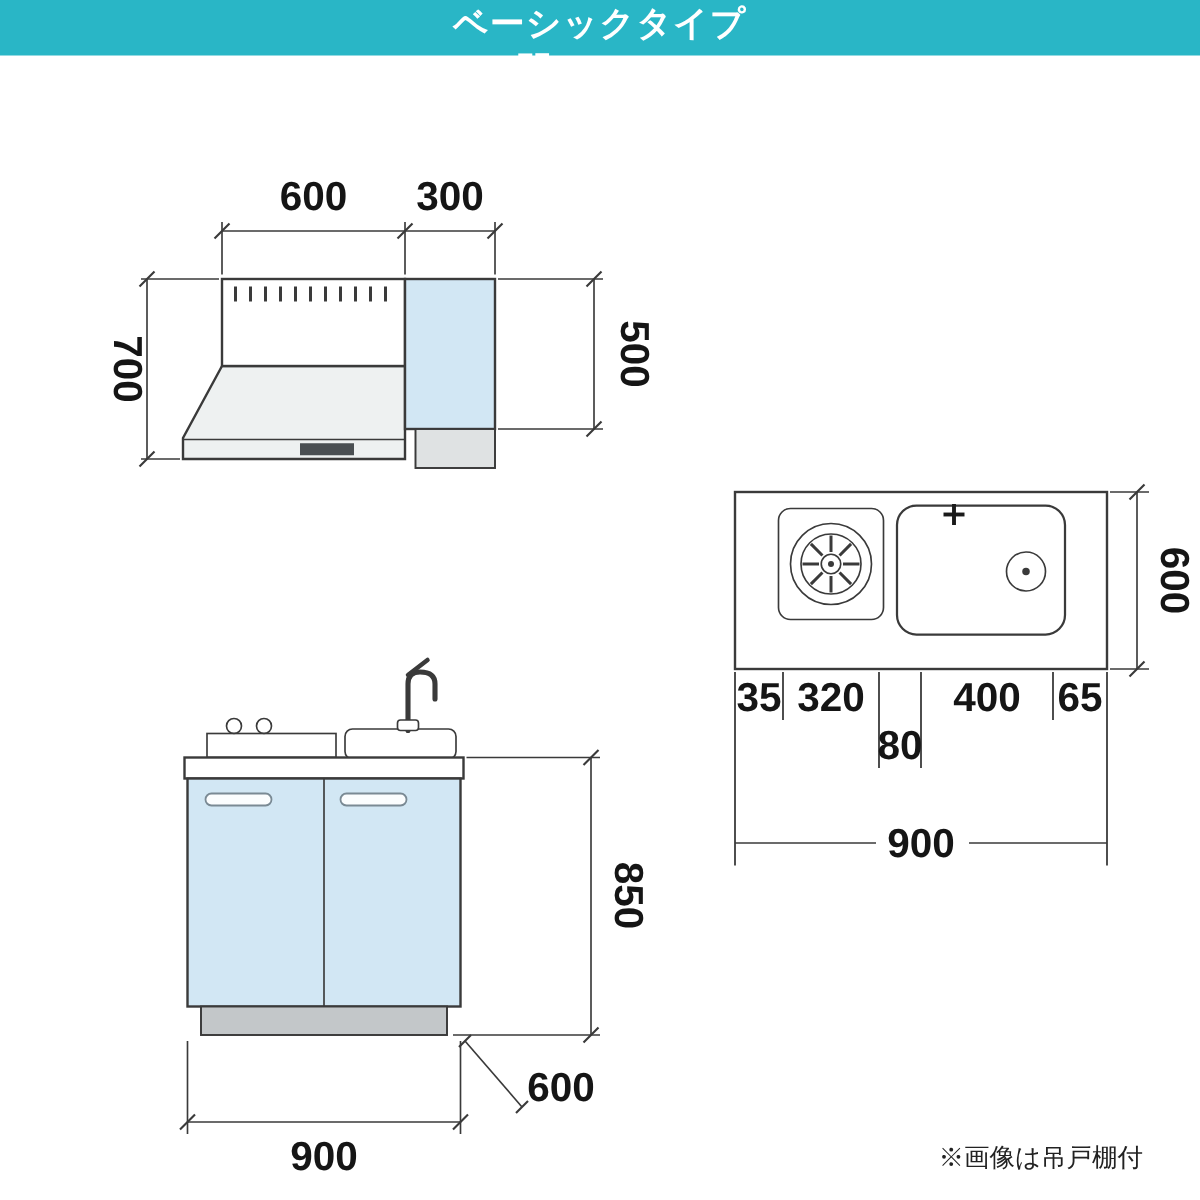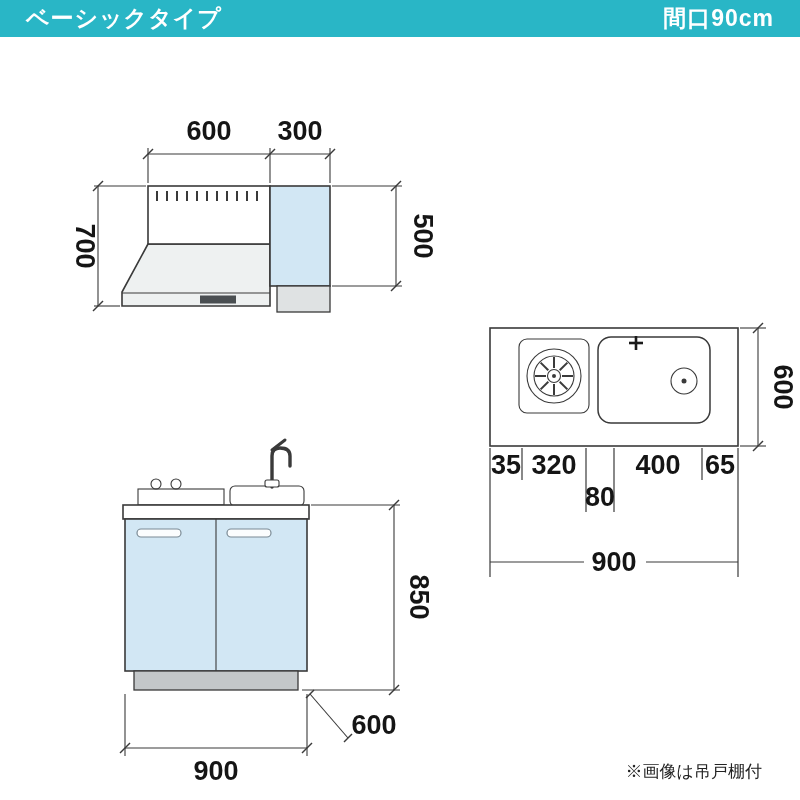--- a/index.html
+++ b/index.html
@@ -1,20 +1,20 @@
 <!DOCTYPE html>
 <html><head>
 <meta charset="utf-8">
 <style>
   html,body { margin:0; padding:0; background:#ffffff; }
   body { width:800px; height:800px; position:relative; font-family:"Liberation Sans", sans-serif; overflow:hidden; }
   .page { position:absolute; top:0; left:0; width:800px; height:800px; background:#ffffff; }
   .header { position:absolute; top:0; left:0; width:800px; height:37px; background:#29b6c6;
             display:flex; align-items:center; justify-content:space-between;
-            padding:0 26px; box-sizing:border-box; }
+            padding:0 26px; box-sizing:border-box;flex-direction:column; }
   .h-item { color:#ffffff; font-weight:bold; font-size:23px; letter-spacing:1px; white-space:nowrap; }
   svg { position:absolute; top:0; left:0; }
   .s  { stroke:#3a3a3a; stroke-width:1.6; }
   .thin { stroke:#3a3a3a; stroke-width:1.1; fill:none; }
   .dl { stroke:#3a3a3a; stroke-width:1.1; fill:none; }
   .tick { stroke:#3a3a3a; stroke-width:1.4; }
   .bar { stroke:#3a3a3a; stroke-width:1.2; }
   .dim-num { font-size:27px; fill:#151515; font-weight:600; }
   .note { font-size:17px; fill:#222222; }
 </style>

